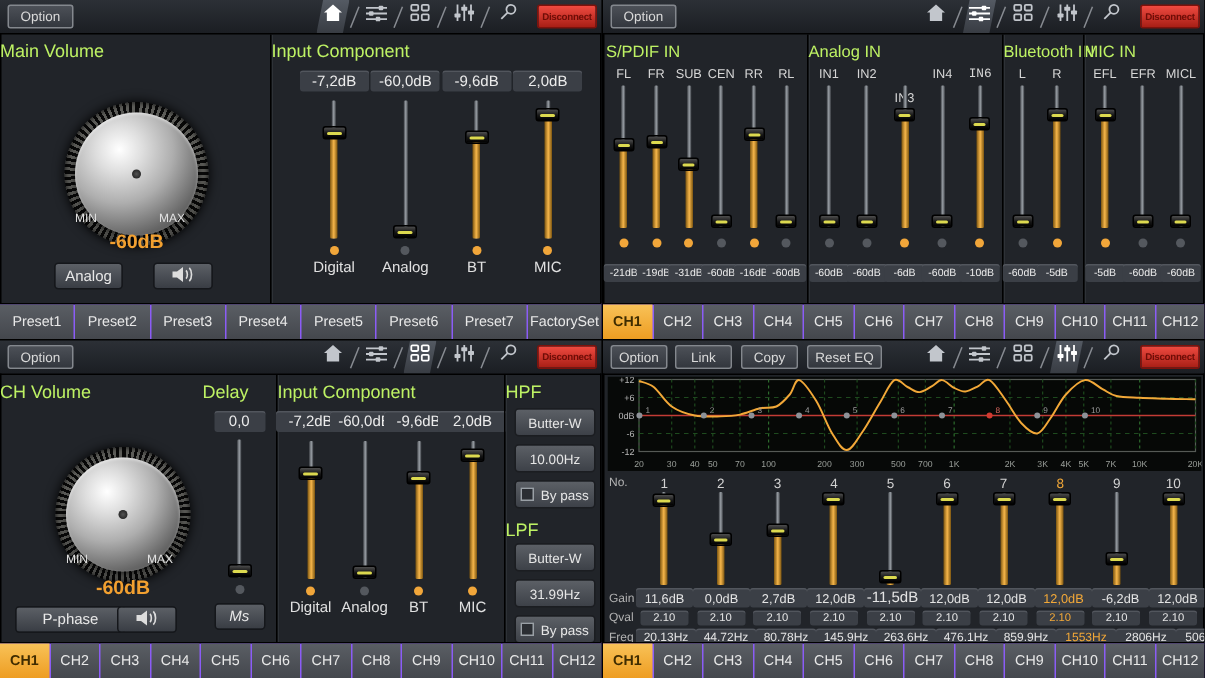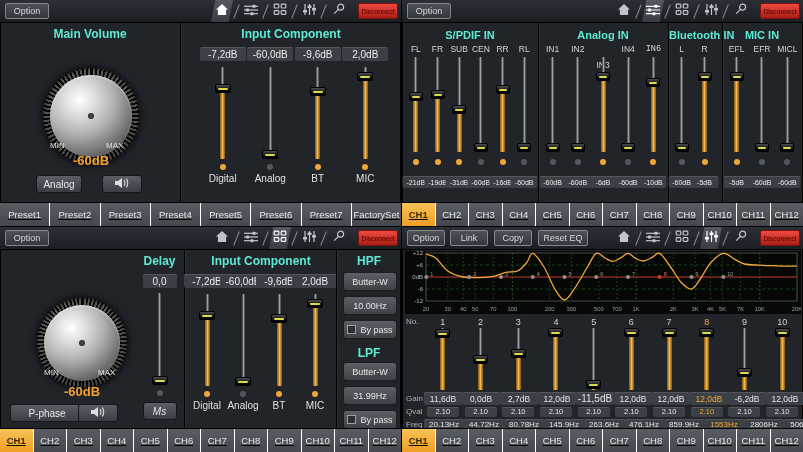--- a/index.html
+++ b/index.html
@@ -27,29 +27,29 @@
   .navtab.active{color:#fff;background:linear-gradient(#545a63,#383c43);
           clip-path:polygon(20% 0,100% 0,80% 100%,0 100%);}
   .navsep{width:1px;height:15px;background:#888c92;transform:rotate(22deg);margin:0 3px;}
   .disc-btn{position:absolute;right:3px;top:3px;width:40px;height:16px;
           background:linear-gradient(#ef4a40,#a81f16);border:1px solid #7d120c;border-radius:2px;
           color:#6e0c06;font-weight:bold;font-size:6.5px;font-family:inherit;padding:0;letter-spacing:-.2px;}
 
   .pbody{position:absolute;left:0;top:23px;right:0;bottom:24px;}
 
   
-  .tabrow{position:absolute;left:0;right:0;bottom:0;height:23px;display:flex;background:#ffffff;
-          border-top:1px solid #000;text-decoration:underline;}
+  .tabrow{position:absolute;left:0;right:0;bottom:0;height:23px;display:flex;background:#8b5cf6;
+          border-top:1px solid #000;}
   .tab{flex:1;margin-right:1px;background:linear-gradient(#5a5e64,#44474d);color:#e8e8e8;
        font-size:9.5px;display:flex;align-items:center;justify-content:center;}
   .tab:last-child{margin-right:0;}
   .tab.active{background:linear-gradient(#f8c258,#ee9d22);color:#3f2c00;font-weight:bold;}
 
   
-  .sec-title{position:absolute;color:#5eead4;font-size:12px;white-space:nowrap;text-align:center;font-weight:bold;}
+  .sec-title{position:absolute;color:#bef264;font-size:12px;white-space:nowrap;}
   .sec-title.small{font-size:11px;}
   .minmax{position:absolute;color:#e2e2e2;font-size:8px;}
   .knob-val{position:absolute;color:#f2a030;font-size:13px;font-weight:bold;text-align:center;}
 
   
   .knob{position:absolute;border-radius:50%;
         background:repeating-conic-gradient(#0a0a0a 0deg 2.6deg,#63635f 2.6deg 5.2deg);
         box-shadow:0 0 8px #000,inset 0 0 4px #000;}
   .knob-face{position:absolute;inset:7px;border-radius:50%;
         background:radial-gradient(circle at 36% 30%,#ffffff 0%,#dedede 20%,#aeaeae 46%,#676767 74%,#2f2f2f 100%);
@@ -546,20 +546,21 @@
           <div class="navtab">
             <span><svg width="13" height="13" viewBox="0 0 13 13">
                 <circle cx="8.6" cy="4.2" r="3" fill="none" stroke="currentColor" stroke-width="1.2"></circle>
                 <line x1="6.4" y1="6.4" x2="2.2" y2="10.6" stroke="currentColor" stroke-width="1.2"></line>
               </svg></span>
           </div>
         </div>
       <button class="disc-btn">Disconnect</button>
     </header>
     <div class="pbody">
+      <div class="sec-title" style="left:0;width:135px;top:4px;">CH Volume</div>
       <div class="knob" style="left:37px;top:48px;width:90px;height:90px;">
           <div class="knob-face"></div>
         </div>
       <span class="minmax" style="left:44px;top:118px;">MIN</span>
       <span class="minmax" style="left:98px;top:118px;">MAX</span>
       <div class="knob-val" style="left:22px;width:120px;top:134px;">-60dB</div>
       <button class="sm-btn" style="left:10px;top:154px;width:74px;">P-phase</button>
       <button class="sm-btn" style="left:78px;top:154px;width:40px;">
           <span><svg width="16" height="12" viewBox="0 0 16 12">
               <path d="M1 4h3l4-3v10L4 8H1z" fill="#ddd"></path>

